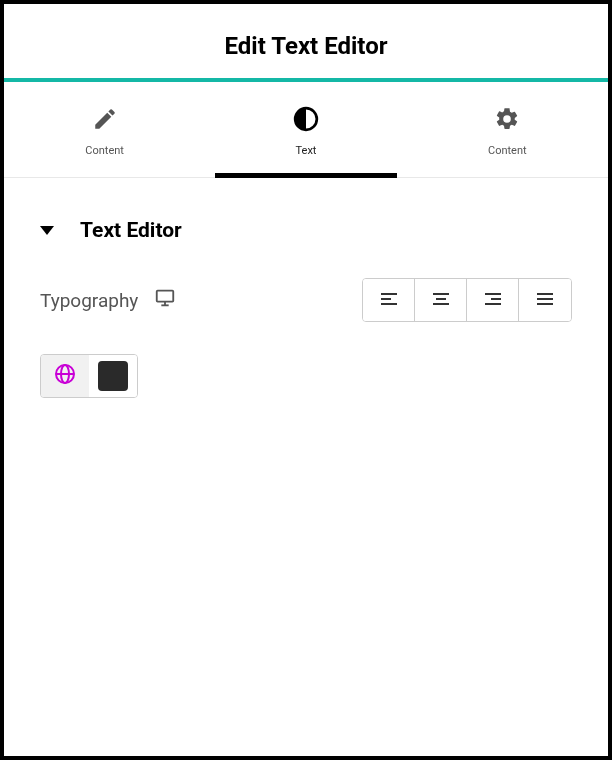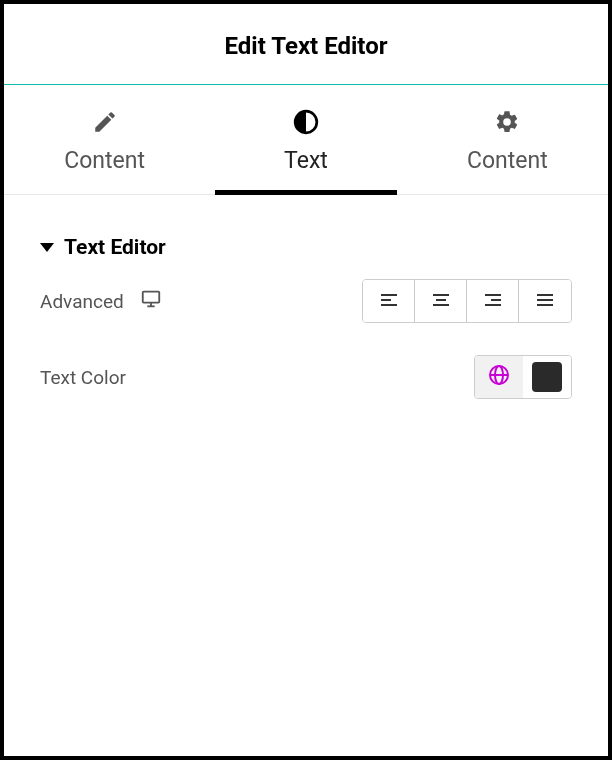--- a/index.html
+++ b/index.html
@@ -6,22 +6,22 @@
     body {
       font-family: -apple-system, BlinkMacSystemFont, "Segoe UI", Roboto, Helvetica, Arial, sans-serif;
       background: #fff;
       color: #333;
       width: 612px;
       height: 760px;
       border: 4px solid #000;
     }
     .header {
       text-align: center;
-      padding: 28px 0 24px;
-      border-bottom: 1px solid #14b8a6;
+      padding: 28px 0 18px;
+      border-bottom: 4px solid #14b8a6;
     }
     .header-title {
       font-size: 24px;
       font-weight: 700;
       color: #000;
     }
     .tabs {
       display: flex;
       border-bottom: 1px solid #e8e8e8;
     }
@@ -30,42 +30,42 @@
       display: flex;
       flex-direction: column;
       align-items: center;
       gap: 12px;
       padding: 24px 0 20px;
       cursor: pointer;
       position: relative;
     }
     .tab-icon svg { display: block; }
     .tab-label {
-      font-size: 23px;
+      font-size: 11px;
       color: #555;
     }
     .tab.active .tab-icon { color: #000; }
     .tab.active .tab-label { color: #222; }
     .tab.active::after {
       content: "";
       position: absolute;
       bottom: -1px;
       left: 10px;
       right: 10px;
       height: 5px;
       background: #000;
     }
     .content {
       padding: 40px 36px 0;
     }
     .section-header {
       display: flex;
       align-items: center;
-      gap: 10px;
-      margin-bottom: 20px;
+      gap: 26px;
+      margin-bottom: 36px;
     }
     .section-title {
       font-size: 21px;
       font-weight: 700;
       color: #000;
     }
     .caret-down {
       width: 0;
       height: 0;
       border-left: 7px solid transparent;
@@ -205,21 +205,21 @@
 </nav>
 
 <main class="content">
   <div class="section-header">
     <span class="caret-down"></span>
     <span class="section-title">Text Editor</span>
   </div>
 
   <div class="row">
     <div class="row-label">
-      <span>Advanced</span>
+      <span>Typography</span>
       <span>
         <svg width="22" height="22" viewBox="0 0 24 24" class="stroke" stroke-width="2" stroke="#555">
             <rect x="3" y="4" width="18" height="12" rx="1"></rect>
             <line x1="8" y1="20" x2="16" y2="20"></line>
             <line x1="12" y1="16" x2="12" y2="20"></line>
           </svg>
       </span>
     </div>
     <div class="btn-group">
       <div class="align-btn">
@@ -248,23 +248,20 @@
         <svg width="20" height="18" viewBox="0 0 20 18" stroke="#333" stroke-width="2">
             <line x1="2" y1="3" x2="18" y2="3"></line>
             <line x1="2" y1="8" x2="18" y2="8"></line>
             <line x1="2" y1="13" x2="18" y2="13"></line>
           </svg>
       </div>
     </div>
   </div>
 
   <div class="row">
-    <div class="row-label">
-      <span>Text Color</span>
-    </div>
     <div class="color-group">
       <div class="globe-btn">
         <span>
           <svg width="24" height="24" viewBox="0 0 24 24" fill="none" stroke="#c800d6" stroke-width="2">
               <circle cx="12" cy="12" r="9"></circle>
               <ellipse cx="12" cy="12" rx="4" ry="9"></ellipse>
               <line x1="3" y1="12" x2="21" y2="12"></line>
             </svg>
         </span>
       </div>

